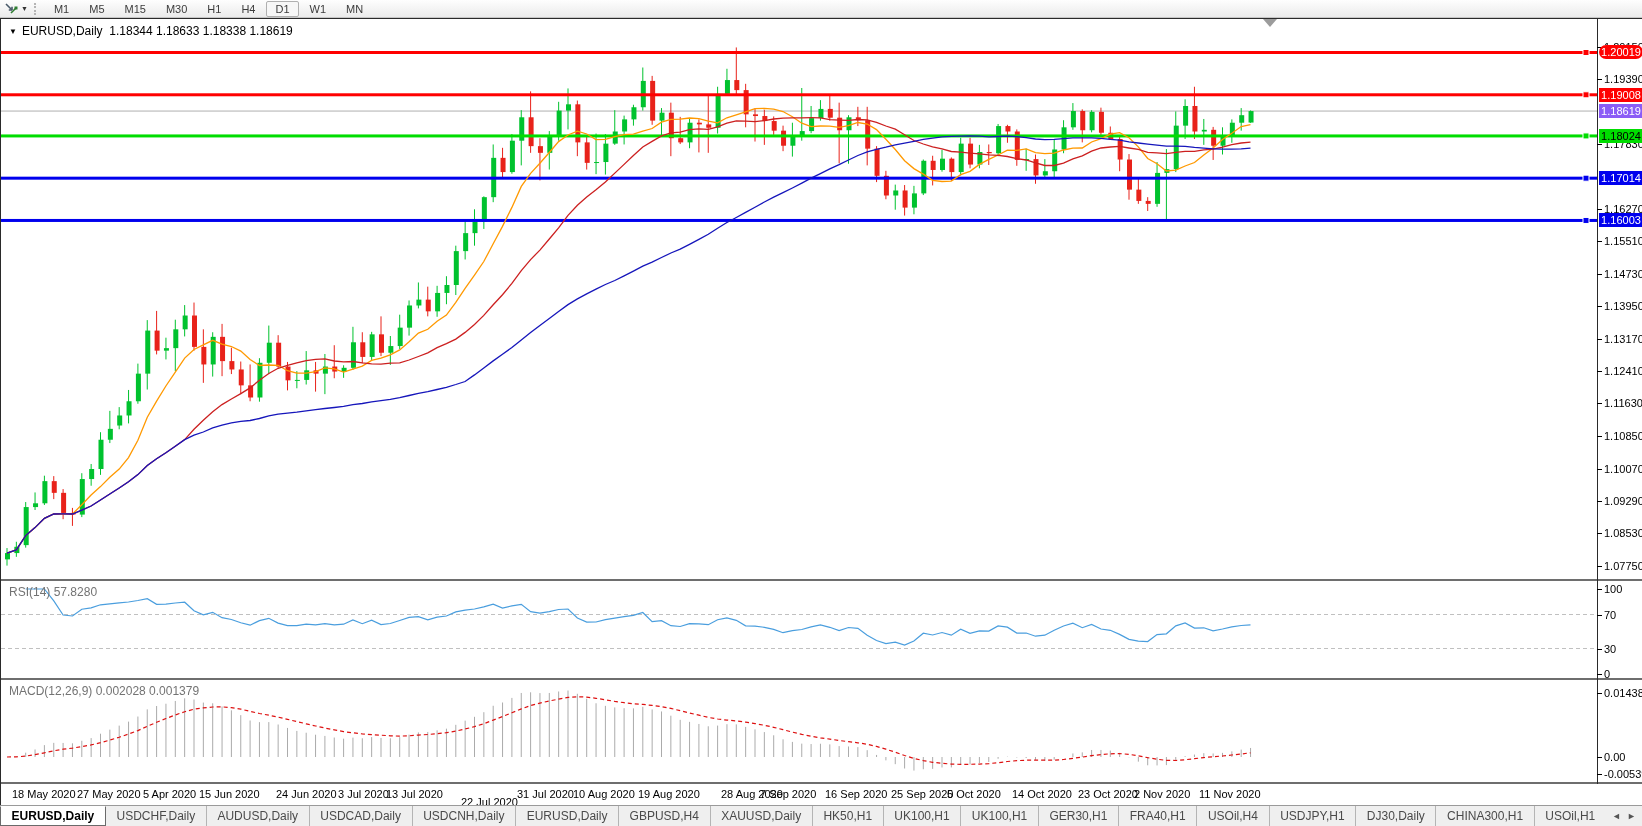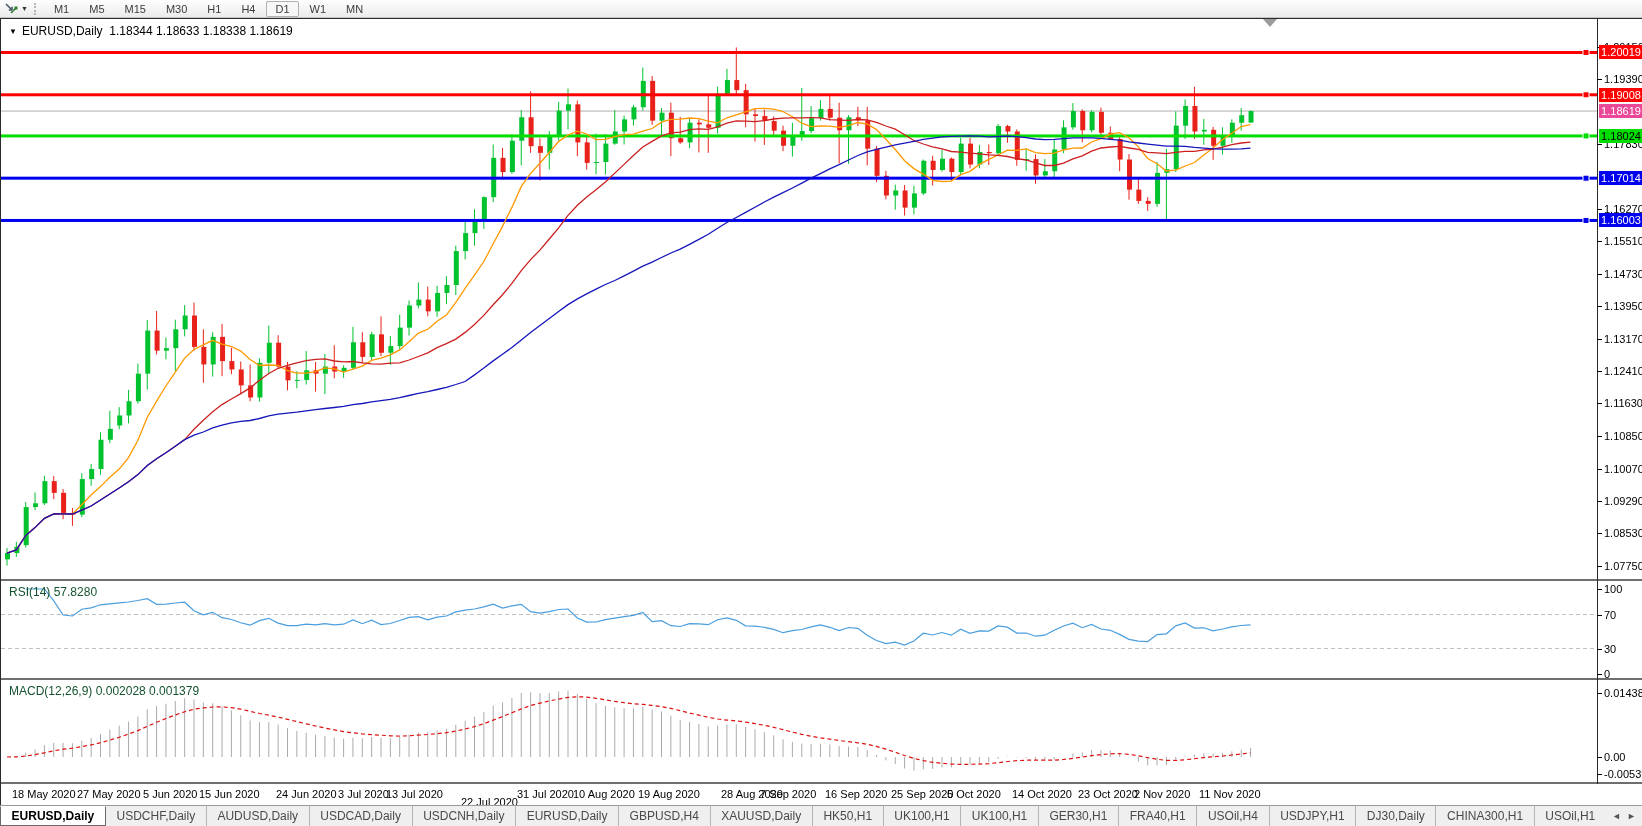--- a/index.html
+++ b/index.html
@@ -30,21 +30,21 @@
   .date-label { position:absolute; top:4px; font-size:11px; color:#000; white-space:nowrap; }
 
   .axis-dash  { position:absolute; left:1596px; width:5px; height:1px; background:#000; }
   .axis-label { position:absolute; left:1603px; font-size:11px; color:#000;
                 height:13px; line-height:13px; white-space:nowrap; }
   .badge { position:absolute; left:1598px; width:44px; height:14px; font-size:11px;
            line-height:14px; text-align:center; color:#fff; }
 
   #chart-title { position:absolute; left:8px; top:5px; font-size:12px; color:#000; }
   #chart-title .tri { font-size:8px; vertical-align:1px; margin-right:5px; }
-  .panel-label { position:absolute; left:8px; font-size:12px; color:#14532d; }
+  .panel-label { position:absolute; left:8px; font-size:12px; color:#737373; }
   #rsi-label  { top:566px; }
   #macd-label { top:665px; }
   #shift-marker { position:absolute; left:1262px; top:0; width:0; height:0;
                   border-left:7px solid transparent; border-right:7px solid transparent;
                   border-top:8px solid #9c9c9c; }
 
   
   #tabbar { position:absolute; left:0; top:805px; width:1642px; height:21px;
             background:#efefef; border-top:1px solid #9a9a9a;
             display:flex; align-items:stretch; }
@@ -547,46 +547,46 @@
       <div class="axis-dash" style="top: 417px;"></div>
       <div class="axis-label" style="top: 411px;">1.10850</div>
       <div class="axis-dash" style="top: 450px;"></div>
       <div class="axis-label" style="top: 444px;">1.10070</div>
       <div class="axis-dash" style="top: 482px;"></div>
       <div class="axis-label" style="top: 476px;">1.09290</div>
       <div class="axis-dash" style="top: 514px;"></div>
       <div class="axis-label" style="top: 508px;">1.08530</div>
       <div class="axis-dash" style="top: 547px;"></div>
       <div class="axis-label" style="top: 541px;">1.07750</div>
-      <div class="badge" style="top: 26px; background: rgb(255, 0, 0); color: rgb(255, 255, 255);">1.20019</div>
+      <div class="badge" style="top: 26px; background: rgb(255, 0, 0); color: rgb(255, 255, 255); border-radius: 7px;">1.20019</div>
       <div class="badge" style="top: 69px; background: rgb(255, 0, 0); color: rgb(255, 255, 255);">1.19008</div>
       <div class="badge" style="top: 110px; background: rgb(0, 221, 0); color: rgb(0, 0, 0);">1.18024</div>
       <div class="badge" style="top: 152px; background: rgb(0, 0, 238); color: rgb(255, 255, 255);">1.17014</div>
       <div class="badge" style="top: 194px; background: rgb(0, 0, 238); color: rgb(255, 255, 255);">1.16003</div>
-      <div class="badge" style="top: 85px; background: #ec4899;">1.18619</div>
+      <div class="badge" style="top: 85px; background: #8b5cf6;">1.18619</div>
       <div class="axis-dash" style="top: 570px;"></div>
       <div class="axis-label" style="top: 564px;">100</div>
       <div class="axis-dash" style="top: 596px;"></div>
       <div class="axis-label" style="top: 590px;">70</div>
       <div class="axis-dash" style="top: 630px;"></div>
       <div class="axis-label" style="top: 624px;">30</div>
       <div class="axis-dash" style="top: 655px;"></div>
       <div class="axis-label" style="top: 649px;">0</div>
       <div class="axis-dash" style="top: 674px;"></div>
       <div class="axis-label" style="top: 668px;">0.014384</div>
       <div class="axis-dash" style="top: 738px;"></div>
       <div class="axis-label" style="top: 732px;">0.00</div>
       <div class="axis-dash" style="top: 755px;"></div>
       <div class="axis-label" style="top: 749px;">-0.005396</div>
     </div>
 
   <div id="date-row">
       <div class="date-label" style="left: 11px;">18 May 2020</div>
       <div class="date-label" style="left: 76px;">27 May 2020</div>
-      <div class="date-label" style="left: 142px;">5 Jun 2020</div>
+      <div class="date-label" style="left: 142px;">5 Apr 2020</div>
       <div class="date-label" style="left: 198px;">15 Jun 2020</div>
       <div class="date-label" style="left: 275px;">24 Jun 2020</div>
       <div class="date-label" style="left: 329px; margin-left: 8px;">3 Jul 2020</div>
       <div class="date-label" style="left: 385px;">13 Jul 2020</div>
       <div class="date-label" style="left: 460px; margin-top: 8px;">22 Jul 2020</div>
       <div class="date-label" style="left: 516px;">31 Jul 2020</div>
       <div class="date-label" style="left: 572px;">10 Aug 2020</div>
       <div class="date-label" style="left: 637px;">19 Aug 2020</div>
       <div class="date-label" style="left: 720px;">28 Aug 2020</div>
       <div class="date-label" style="left: 759px;">7 Sep 2020</div>

